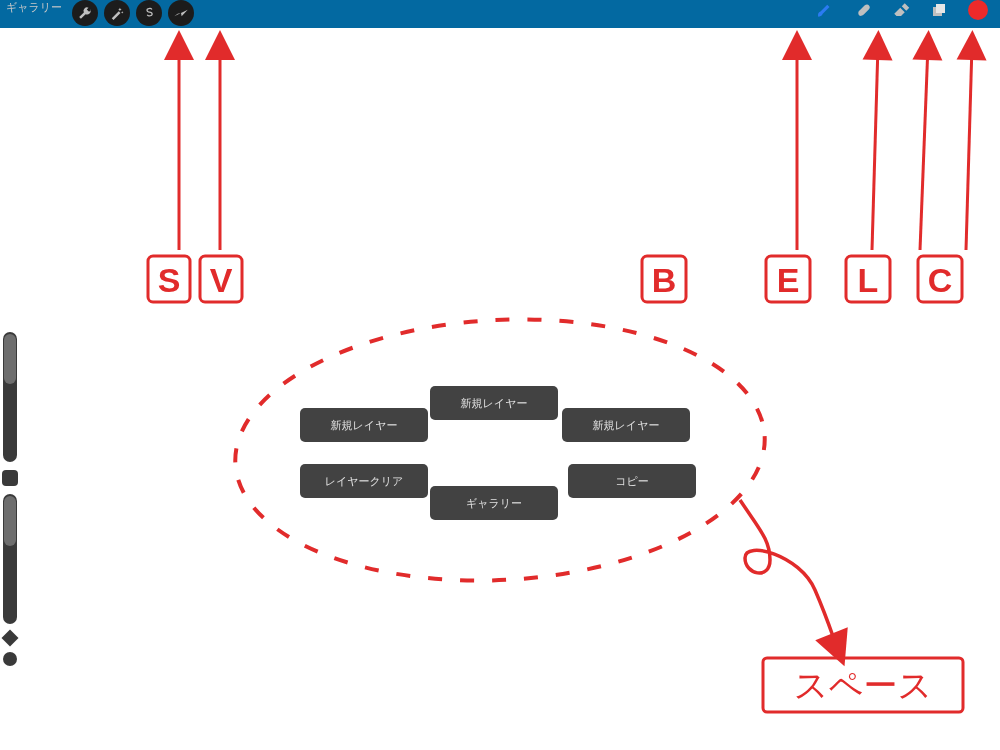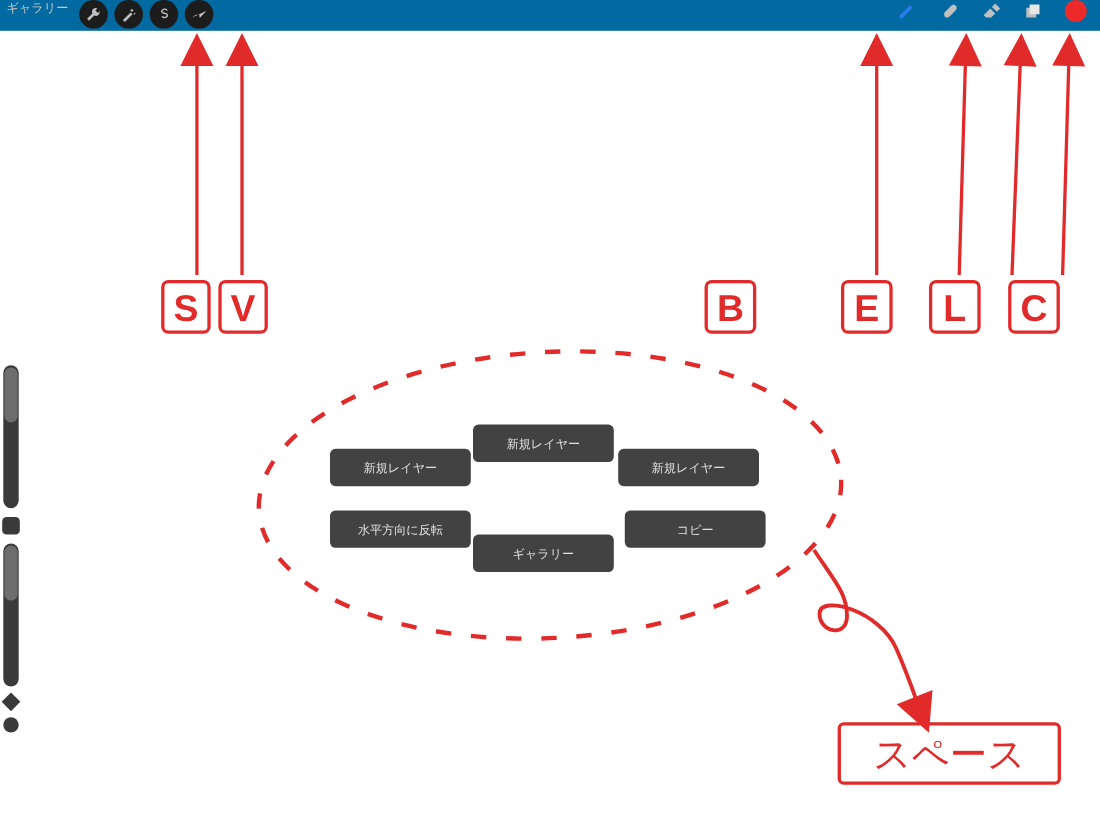--- a/index.html
+++ b/index.html
@@ -178,21 +178,21 @@
     <div class="slider-thumb" style="top:2px"></div>
   </div>
   <div class="side-diamond"></div>
   <div class="side-split"></div>
 </div>
 
 <div class="qmenu">
   <div class="qm-btn" style="left:130px; top:0">新規レイヤー</div>
   <div class="qm-btn" style="left:0;    top:22px">新規レイヤー</div>
   <div class="qm-btn" style="left:262px;top:22px">新規レイヤー</div>
-  <div class="qm-btn" style="left:0;    top:78px">水平方向に反転</div>
+  <div class="qm-btn" style="left:0;    top:78px">レイヤークリア</div>
   <div class="qm-btn" style="left:268px;top:78px">コピー</div>
   <div class="qm-btn" style="left:130px;top:100px">ギャラリー</div>
 </div>
 
 <svg class="annot" width="1000" height="750">
   <defs>
     <marker id="ah" markerWidth="12" markerHeight="12" refX="6" refY="6" orient="auto">
       <path d="M1 1 L11 6 L1 11 z" fill="#e12b2b"></path>
     </marker>
   </defs>

